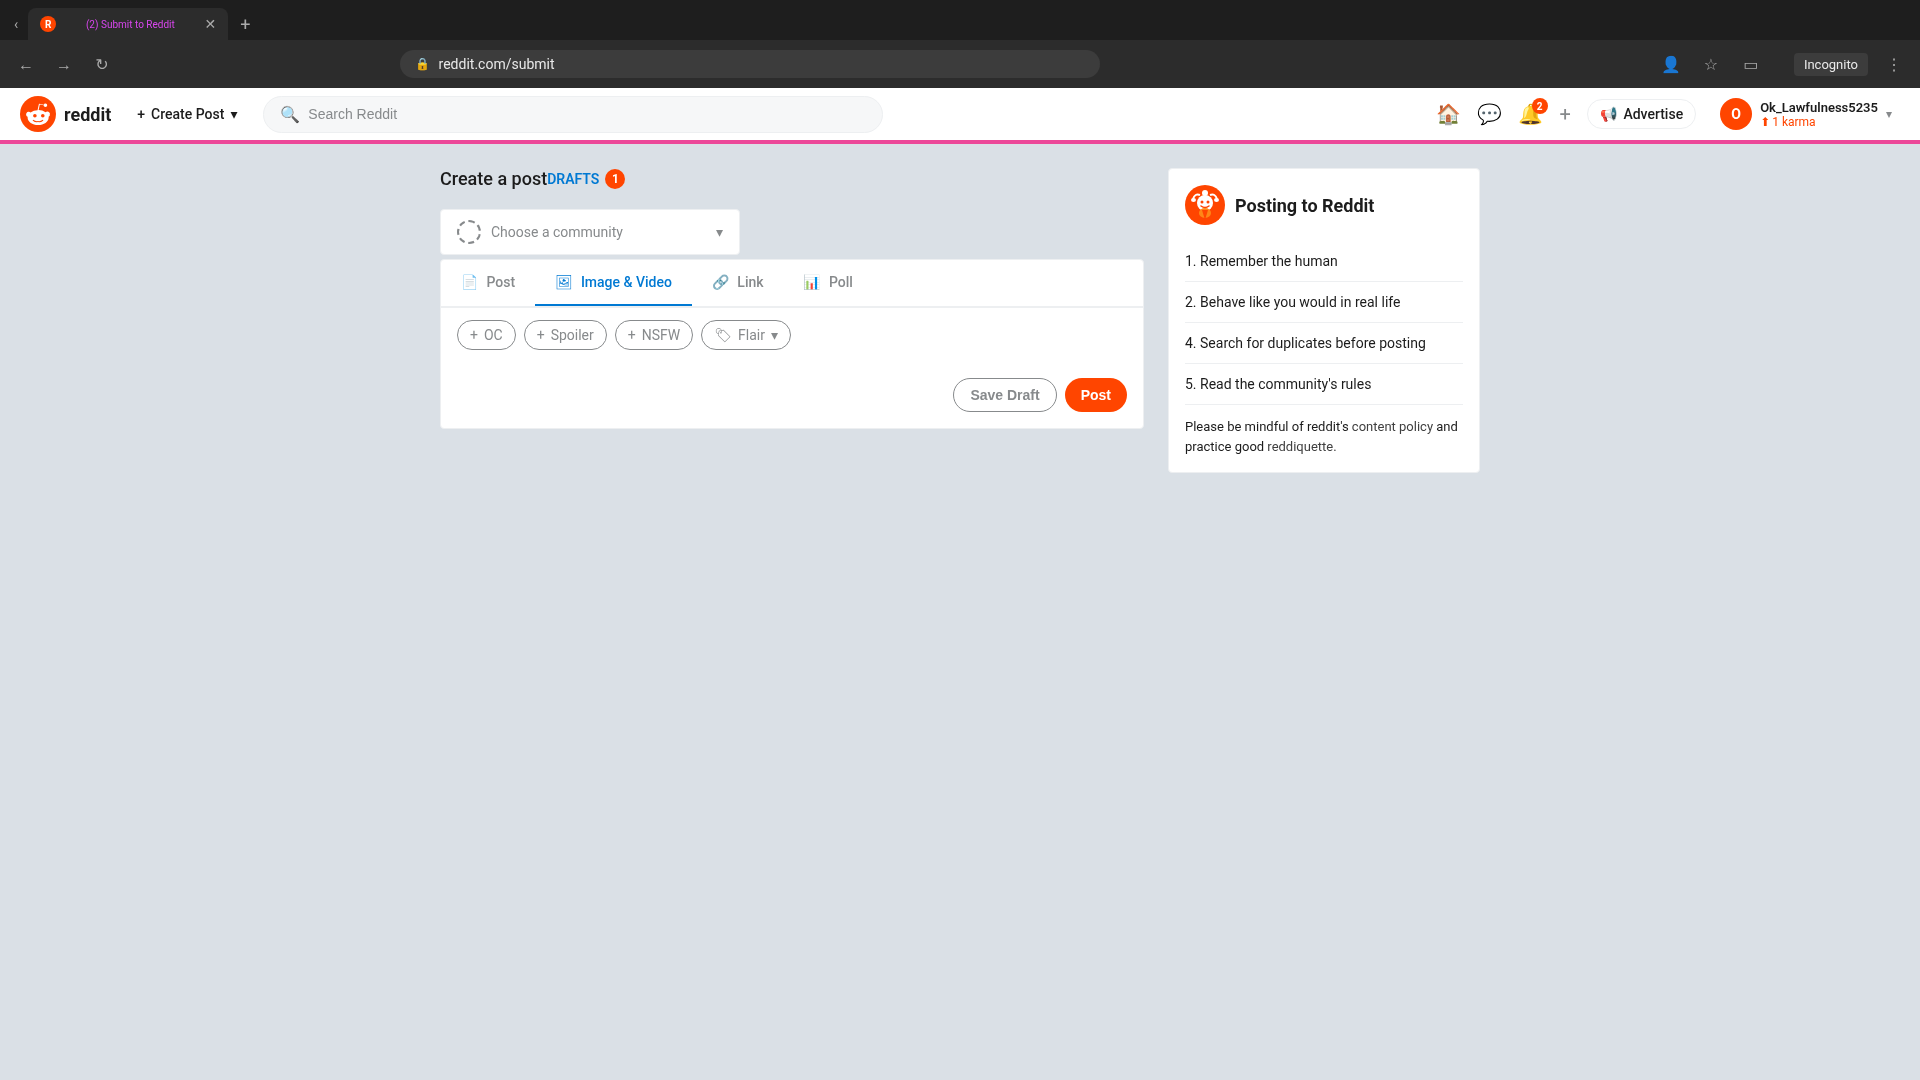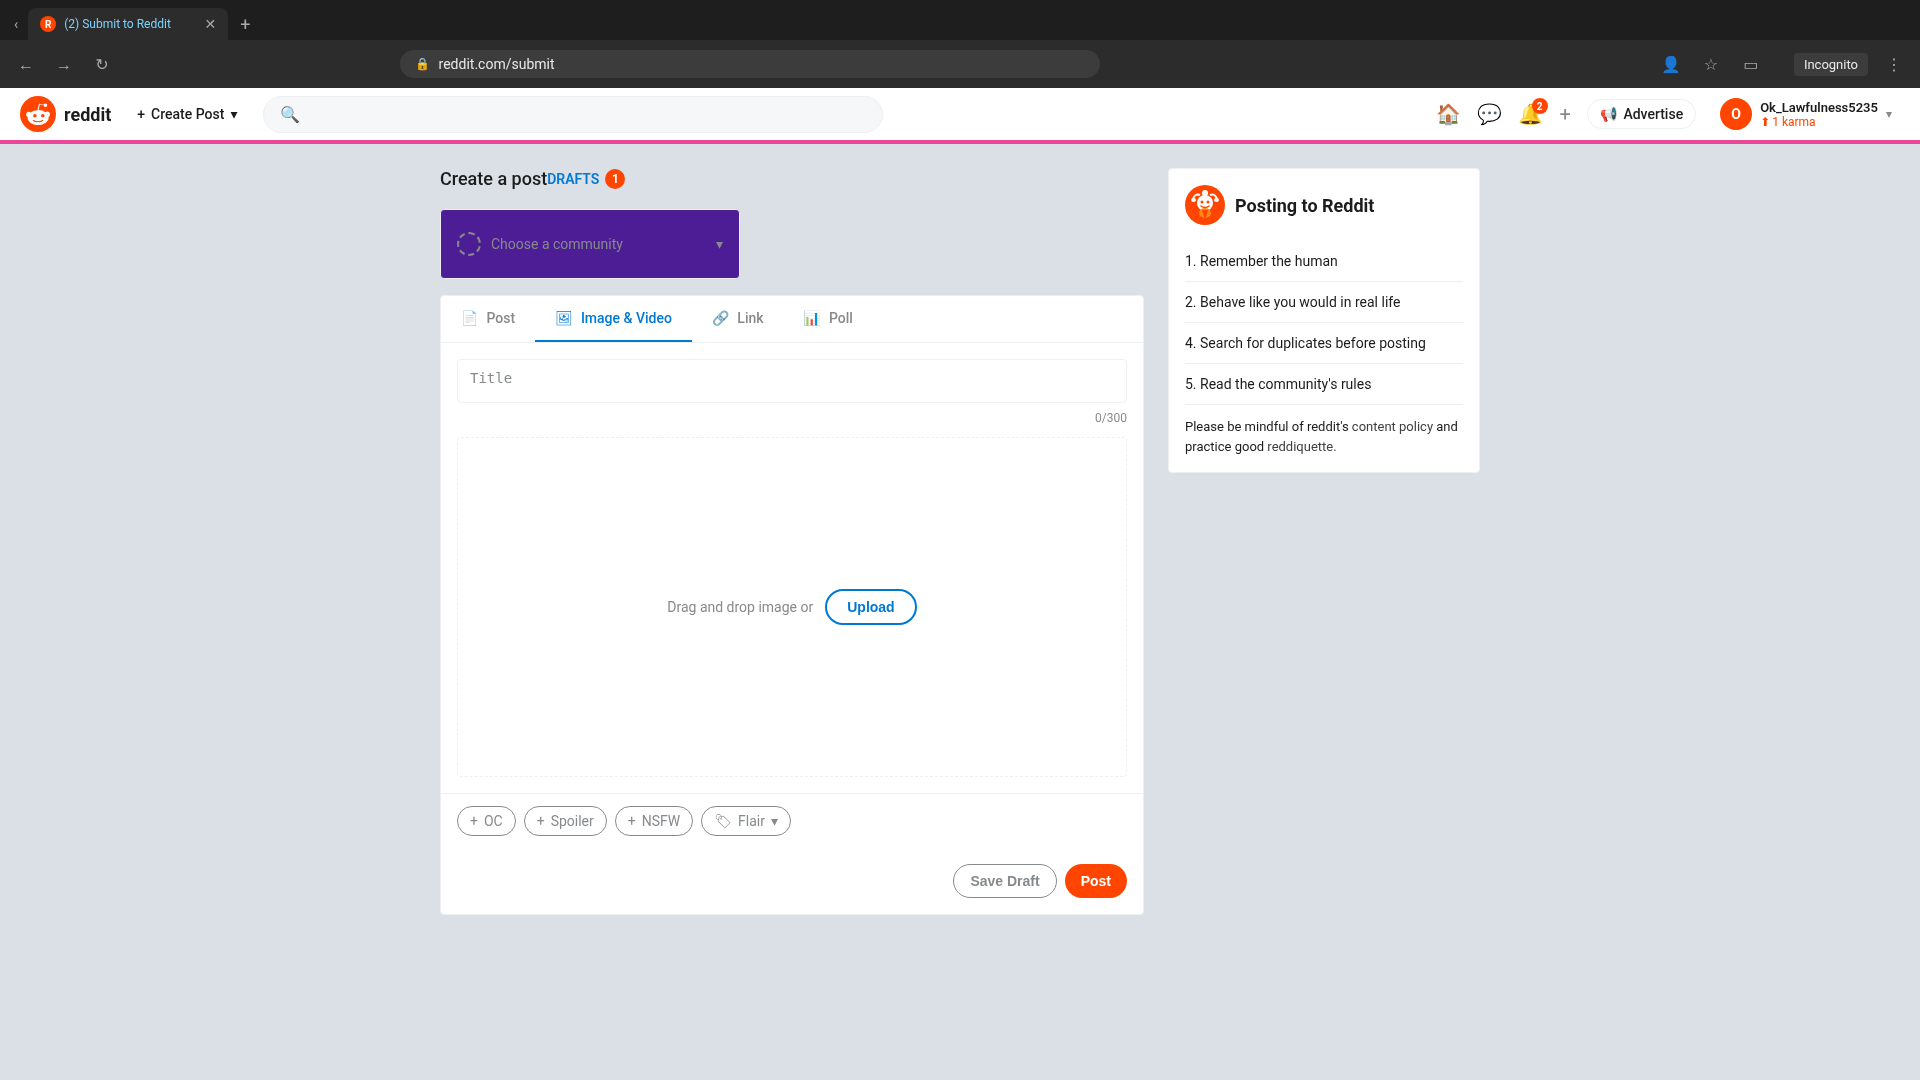--- a/index.html
+++ b/index.html
@@ -3,21 +3,21 @@
   <meta charset="utf-8">
   <style>
     * { margin: 0; padding: 0; box-sizing: border-box; }
     body { font-family: -apple-system, BlinkMacSystemFont, 'Segoe UI', Roboto, sans-serif; background: #dae0e6; width: 1920px; height: 1080px; overflow: hidden; }
 
     
     .browser-chrome { background: #2c2c2c; width: 100%; }
     .browser-tab-bar { display: flex; align-items: center; background: #1e1e1e; padding: 8px 0 0 8px; gap: 4px; height: 40px; }
     .browser-tab { display: flex; align-items: center; background: #2c2c2c; border-radius: 8px 8px 0 0; padding: 0 12px; height: 32px; gap: 8px; min-width: 200px; }
     .browser-tab .favicon { width: 16px; height: 16px; border-radius: 50%; background: #ff4500; display: flex; align-items: center; justify-content: center; font-size: 10px; color: white; font-weight: bold; }
-    .browser-tab .tab-title { color: #7dd3fc; font-size: 12px; flex: 1; }
+    .browser-tab .tab-title { color: #d946ef; font-size: 10px; flex: 1; text-align: center; }
     .browser-tab .close-btn { color: #aaa; font-size: 14px; cursor: pointer; line-height: 1; }
     .new-tab-btn { color: #aaa; font-size: 18px; padding: 0 8px; cursor: pointer; }
     .tab-left-btn { color: #aaa; font-size: 14px; padding: 0 6px; cursor: pointer; }
 
     .browser-nav { background: #2c2c2c; display: flex; align-items: center; padding: 6px 12px; gap: 10px; height: 48px; }
     .nav-btn { color: #aaa; font-size: 16px; cursor: pointer; width: 28px; height: 28px; display: flex; align-items: center; justify-content: center; border-radius: 50%; }
     .address-bar { flex: 1; background: #3c3c3c; border-radius: 20px; padding: 6px 16px; display: flex; align-items: center; gap: 8px; max-width: 700px; margin: 0 auto; }
     .address-bar .lock-icon { color: #aaa; font-size: 12px; }
     .address-bar .url-text { color: #e8e8e8; font-size: 14px; }
     .nav-right { display: flex; align-items: center; gap: 12px; margin-left: auto; }
@@ -43,21 +43,21 @@
 
     
     .main-content { display: flex; padding: 24px 80px; gap: 24px; max-width: 1200px; margin: 0 auto; }
     .content-area { flex: 1; }
     .page-header { display: flex; align-items: center; justify-content: flex-start; margin-bottom: 20px; }
     .page-title { font-size: 18px; font-weight: 500; color: #1c1c1c; }
     .drafts-btn { display: flex; align-items: center; gap: 6px; color: #0079d3; font-size: 14px; font-weight: 600; cursor: pointer; }
     .drafts-badge { background: #ff4500; color: white; border-radius: 50%; width: 20px; height: 20px; font-size: 12px; display: flex; align-items: center; justify-content: center; font-weight: 700; }
 
     
-    .community-selector { background: #4c1d95; border: 1px solid #edeff1; border-radius: 4px; padding: 22px 16px; display: flex; align-items: center; gap: 10px; width: 300px; cursor: pointer; margin-bottom: 16px; }
+    .community-selector { background: #ffffff; border: 1px solid #edeff1; border-radius: 4px; padding: 10px 16px; display: flex; align-items: center; gap: 10px; width: 300px; cursor: pointer; margin-bottom: 4px; }
     .community-icon { width: 24px; height: 24px; border-radius: 50%; border: 2px dashed #878a8c; }
     .community-text { font-size: 14px; color: #878a8c; flex: 1; }
     .chevron-icon { color: #878a8c; font-size: 14px; }
 
     
     .post-form { background: white; border: 1px solid #edeff1; border-radius: 4px; }
     .post-tabs { display: flex; border-bottom: 1px solid #edeff1; }
     .post-tab { display: flex; align-items: center; gap: 8px; padding: 14px 20px; font-size: 14px; font-weight: 500; color: #878a8c; cursor: pointer; border-bottom: 2px solid transparent; }
     .post-tab.active { color: #0079d3; border-bottom: 2px solid #0079d3; }
 
@@ -135,20 +135,21 @@
     </svg>
     <span class="logo-text">reddit</span>
   </div>
   <div class="create-post-btn">
     <span>+</span>
     <span>Create Post</span>
     <span>▾</span>
   </div>
   <div class="search-bar">
     <span>🔍</span>
+    <input type="text" placeholder="Search Reddit" style="">
   </div>
   <div class="header-icons">
     <span class="header-icon">🏠</span>
     <span class="header-icon">💬</span>
     <span class="header-icon" style="position:relative;">
       🔔
       <span class="notif-badge">2</span>
     </span>
     <span class="header-icon">+</span>
   </div>
@@ -198,31 +199,20 @@
         <div class="post-tab">
           <span>🔗</span>
           <span>Link</span>
         </div>
         <div class="post-tab">
           <span>📊</span>
           <span>Poll</span>
         </div>
       </div>
 
-      <div class="post-content">
-        <textarea class="title-input" rows="1" placeholder="Title" style=""></textarea>
-        <div class="char-count">0/300</div>
-
-        <div class="upload-area">
-          <div style="display:flex; align-items:center; gap:12px;">
-            <span class="upload-text">Drag and drop image or</span>
-            <button class="upload-btn">Upload</button>
-          </div>
-        </div>
-      </div>
 
       <div class="post-footer">
         <div class="footer-tag">
           <span>+</span>
           <span>OC</span>
         </div>
         <div class="footer-tag">
           <span>+</span>
           <span>Spoiler</span>
         </div>

